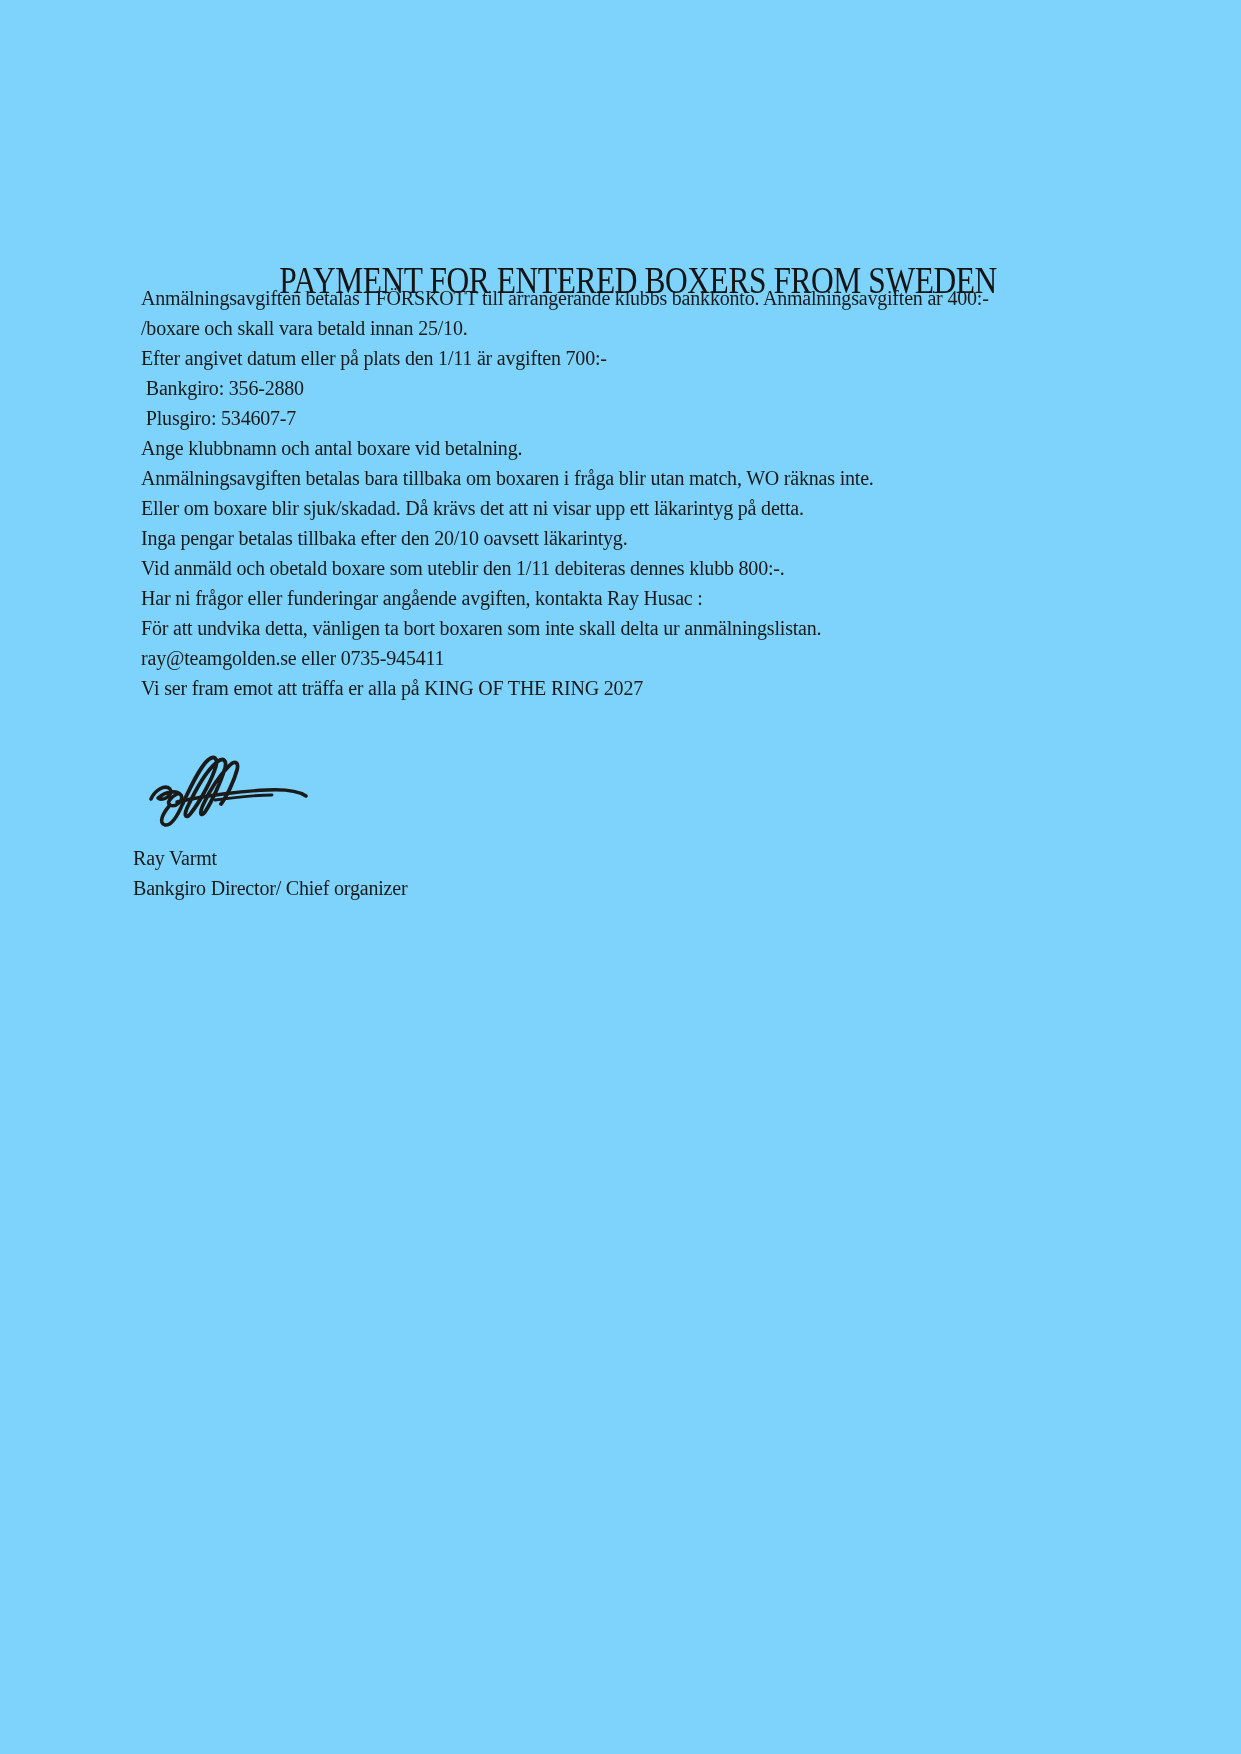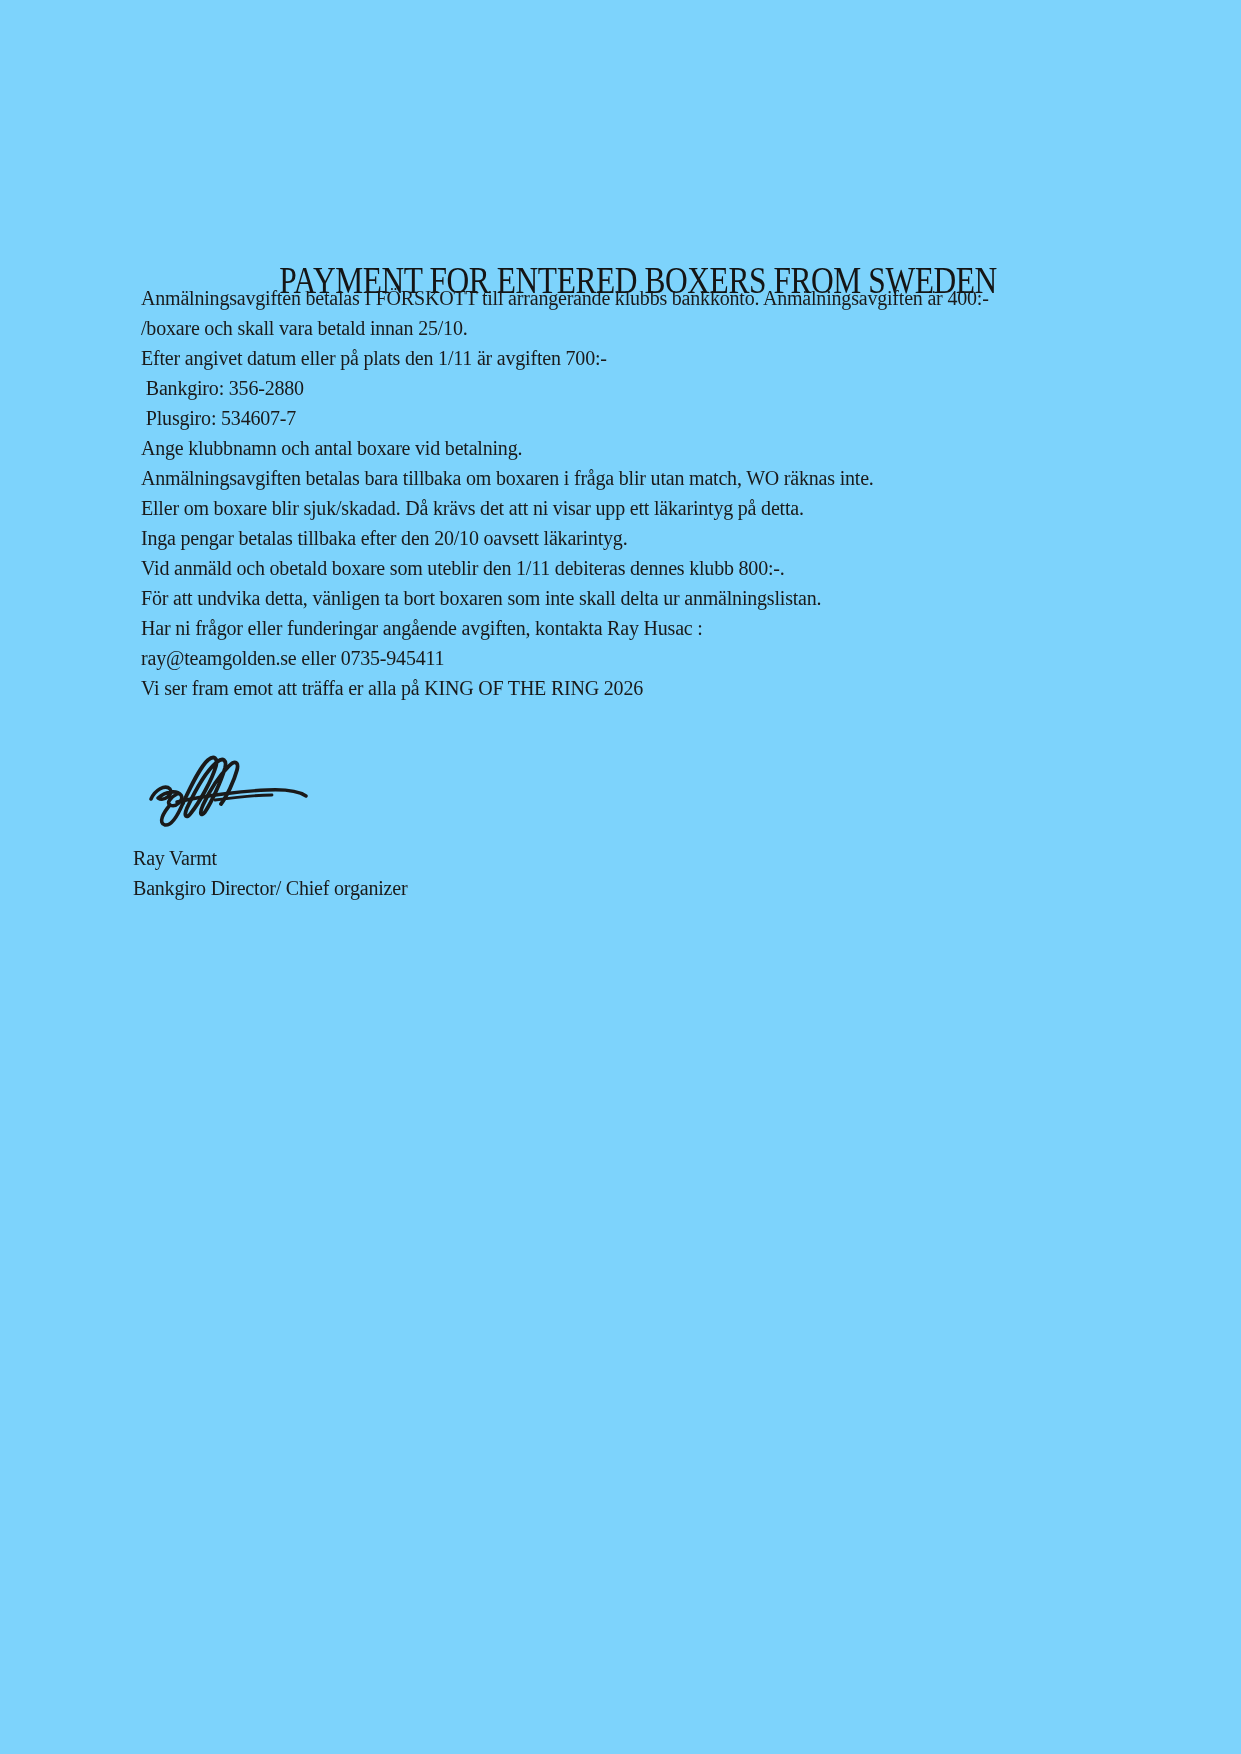--- a/index.html
+++ b/index.html
@@ -79,24 +79,24 @@
     <div class="body-line">Anmälningsavgiften betalas I FÖRSKOTT till arrangerande klubbs bankkonto. Anmälningsavgiften är 400:-</div>
     <div class="body-line">/boxare och skall vara betald innan 25/10.</div>
     <div class="body-line">Efter angivet datum eller på plats den 1/11 är avgiften 700:-</div>
     <div class="body-line"> Bankgiro: 356-2880</div>
     <div class="body-line"> Plusgiro: 534607-7</div>
     <div class="body-line">Ange klubbnamn och antal boxare vid betalning.</div>
     <div class="body-line">Anmälningsavgiften betalas bara tillbaka om boxaren i fråga blir utan match, WO räknas inte.</div>
     <div class="body-line">Eller om boxare blir sjuk/skadad. Då krävs det att ni visar upp ett läkarintyg på detta.</div>
     <div class="body-line">Inga pengar betalas tillbaka efter den 20/10 oavsett läkarintyg.</div>
     <div class="body-line">Vid anmäld och obetald boxare som uteblir den 1/11 debiteras dennes klubb 800:-.</div>
+    <div class="body-line">Har ni frågor eller funderingar angående avgiften, kontakta Ray Husac :</div>
     <div class="body-line">För att undvika detta, vänligen ta bort boxaren som inte skall delta ur anmälningslistan.</div>
-    <div class="body-line">Har ni frågor eller funderingar angående avgiften, kontakta Ray Husac :</div>
     <div class="body-line">ray@teamgolden.se eller 0735-945411</div>
-    <div class="body-line">Vi ser fram emot att träffa er alla på KING OF THE RING 2026</div>
+    <div class="body-line">Vi ser fram emot att träffa er alla på KING OF THE RING 2027</div>
   </div>
 
   <div class="signature-wrap">
     <svg width="180" height="90" viewBox="0 0 180 90" xmlns="http://www.w3.org/2000/svg" fill="none" stroke="#1a1a1a" stroke-linecap="round" stroke-linejoin="round">
       <path stroke-width="3.6" d="M6 46 C10 37 20 31 25 36 C29 41 19 49 13 45 C21 38 32 37 36 42 C39 47 31 55 25 52 C21 50 26 44 32 41"></path>
       <path stroke-width="3.6" d="M25 52 C18 60 13 70 20 72 C27 73 33 62 38 50"></path>
       <path stroke-width="3.8" d="M38 50 C46 33 55 14 63 7 C69 2 73 5 71 13 C67 27 54 50 46 60 C42 66 38 64 42 55 C50 38 62 17 72 9 C78 4 82 7 80 15 C76 29 66 50 60 59 C56 64 54 61 58 52 C64 39 74 23 84 13 C90 7 94 9 92 17 C89 28 82 43 76 51"></path>
       <path stroke-width="3.4" d="M32 49 C62 42 100 38 122 37 C142 36 155 39 161 43"></path>
       <path stroke-width="2.8" d="M70 47 C92 44 112 42 127 42"></path>
     </svg>

